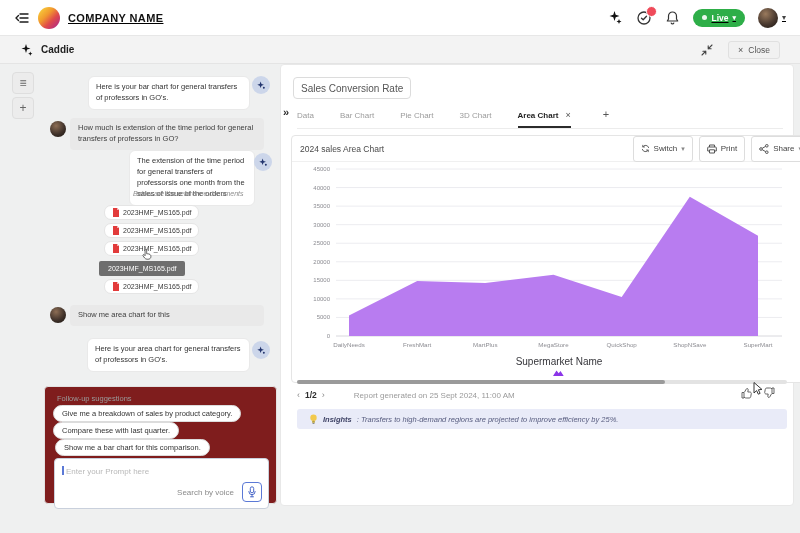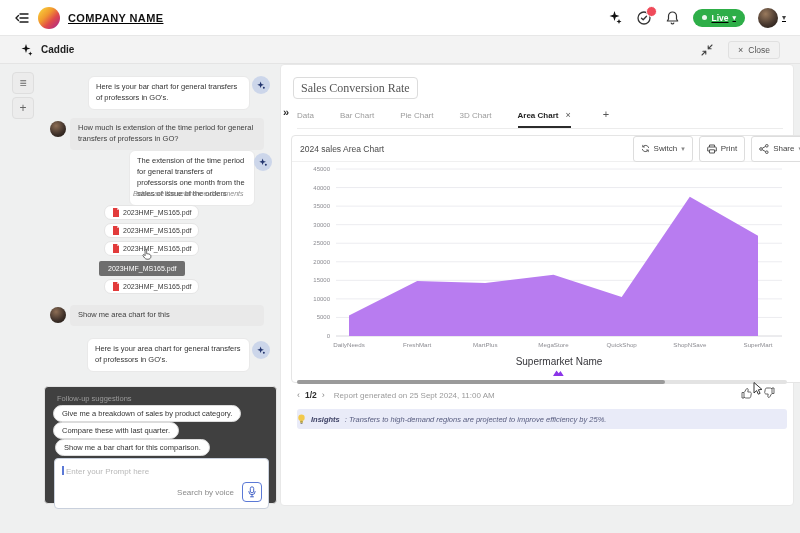--- a/index.html
+++ b/index.html
@@ -38,57 +38,57 @@
   
   .bubble-bot{position:absolute;background:#fff;border:1px solid #e9e9e9;border-radius:6px;padding:5px 7px;font-size:7.5px;line-height:1.45;color:#333;box-sizing:border-box;}
   .bubble-user{position:absolute;background:#e9e9e9;border-radius:4px;padding:5px 8px;font-size:7.5px;line-height:1.45;color:#3d3d3d;box-sizing:border-box;}
   .ai-badge{position:absolute;width:18px;height:18px;border-radius:50%;background:#ccd6ea;display:flex;align-items:center;justify-content:center;}
   .user-avatar{position:absolute;width:16px;height:16px;border-radius:50%;background:radial-gradient(circle at 38% 30%,#8d6e55,#42342c 55%,#15100d);}
   .ref-note{position:absolute;font-size:7px;font-style:italic;color:#8e8e8e;}
   .pdf-chip{position:absolute;left:104px;display:flex;align-items:center;gap:3px;background:#fff;border:1px solid #e5e5e5;border-radius:7px;padding:2px 7px;font-size:7px;color:#3a3a3a;}
   .pdf-tooltip{position:absolute;left:99px;top:261px;background:#6e6e6e;color:#fff;font-size:7px;padding:4px 9px;border-radius:2px;z-index:5;}
 
   
-  .followup-card{position:absolute;left:44px;top:386px;width:233px;height:118px;background:#404040;border:1px solid #e2e2e2;border-radius:4px;box-sizing:border-box;}
+  .followup-card{position:absolute;left:44px;top:386px;width:233px;height:118px;background:#7f1d1d;border:1px solid #e2e2e2;border-radius:4px;box-sizing:border-box;}
   .fu-label{position:absolute;left:12px;top:7px;font-size:7.5px;color:#9b9b9b;}
   .fu-chip{position:absolute;display:inline-flex;background:#fff;border:1px solid #dcdcdc;border-radius:9px;padding:3px 8px;font-size:7.5px;color:#333;white-space:nowrap;}
   .prompt-box{position:absolute;left:9px;top:71px;width:215px;height:51px;border:1px solid #c9d0dc;border-radius:4px;background:#fff;box-sizing:border-box;}
   .prompt-caret{display:inline-block;width:2px;height:9px;background:#5b79d6;vertical-align:-1px;margin-right:2px;}
   .prompt-ph{position:absolute;left:7px;top:7px;font-size:8px;color:#b9b9b9;}
   .voice-row{position:absolute;right:6px;bottom:6px;display:flex;align-items:center;gap:8px;}
   .voice-label{font-size:8px;color:#8a8a8a;}
   .mic-btn{width:20px;height:20px;border:1px solid #5b79d6;border-radius:4px;display:flex;align-items:center;justify-content:center;background:#fff;box-sizing:border-box;}
 
   
   .panel{position:absolute;left:280px;top:64px;width:514px;height:442px;background:#fff;border:1px solid #e8e8e8;border-radius:4px;box-sizing:border-box;}
-  .title-chip{position:absolute;left:12px;top:12px;height:20px;display:flex;align-items:center;padding:0 7px;border:1px solid #dcdcdc;border-radius:4px;font-size:12px;color:#555;background:#fff;font-family:Liberation Serif, serif;}
+  .title-chip{position:absolute;left:12px;top:12px;height:20px;display:flex;align-items:center;padding:0 7px;border:1px solid #dcdcdc;border-radius:4px;font-size:10px;color:#555;background:#fff;}
   .expand-icon{position:absolute;left:2px;top:41px;font-size:11px;font-weight:700;color:#2d2d2d;}
   .tabs-row{position:absolute;left:16px;top:38px;right:10px;height:26px;display:flex;align-items:flex-end;gap:26px;border-bottom:1px solid #ececec;box-sizing:border-box;}
   .tab{font-size:8px;color:#9b9b9b;padding-bottom:8px;white-space:nowrap;}
   .tab.active{color:#1f1f1f;font-weight:700;border-bottom:2px solid #2b2b2b;padding-bottom:6px;display:flex;gap:7px;align-items:center;}
   .tab-close{font-weight:400;color:#555;font-size:9px;}
   .tab-add{font-size:11px;color:#555;padding-bottom:8px;margin-left:6px;}
 
   .chart-card{position:absolute;left:10px;top:70px;width:528px;height:248px;border:1px solid #e5e5e5;border-radius:4px;background:#fff;box-sizing:border-box;}
   .chart-toolbar{height:26px;border-bottom:1px solid #f0f0f0;display:flex;align-items:center;justify-content:space-between;padding:0 8px;box-sizing:border-box;}
   .chart-title{font-size:8.5px;color:#4a4a4a;}
   .toolbar-btns{display:flex;gap:6px;}
   .tool-btn{height:18px;display:flex;align-items:center;gap:4px;border:1px solid #ddd;border-radius:3px;background:#fff;padding:12px 7px;font-size:8px;color:#444;box-sizing:border-box;}
   .tool-btn .caret{color:#888;}
 
   .chart-scrollbar{position:absolute;left:16px;top:315px;width:490px;height:4px;background:#e3e3e3;border-radius:2px;}
   .chart-scrollthumb{width:368px;height:4px;background:#9a9a9a;border-radius:2px;}
 
   .report-row{position:absolute;left:16px;top:322px;height:16px;display:flex;align-items:center;gap:5px;}
   .pg-chevron{font-size:9px;color:#888;}
   .pg-label{font-size:8.5px;font-weight:700;color:#2e2e2e;}
-  .report-meta{font-size:8px;color:#9a9a9a;margin-left:4px;}
+  .report-meta{font-size:8px;color:#9a9a9a;margin-left:24px;}
   .thumbs{position:absolute;right:18px;top:322px;display:flex;gap:10px;align-items:center;}
 
-  .insights-bar{position:absolute;left:16px;top:344px;width:490px;height:20px;background:#e9ebf8;border-radius:3px;display:flex;align-items:center;padding:0 0;gap:5px;box-sizing:border-box;}
+  .insights-bar{position:absolute;left:16px;top:344px;width:490px;height:20px;background:#e9ebf8;border-radius:3px;display:flex;align-items:center;padding:0 12px;gap:5px;box-sizing:border-box;}
   .insights-label{font-size:7.5px;font-weight:700;font-style:italic;color:#3f4366;}
   .insights-text{font-size:7.5px;font-style:italic;color:#565b7e;}
 
   .cursor{position:absolute;z-index:20;}
 </style>
 </head>
 <body>
 
 <div class="screen">
 

